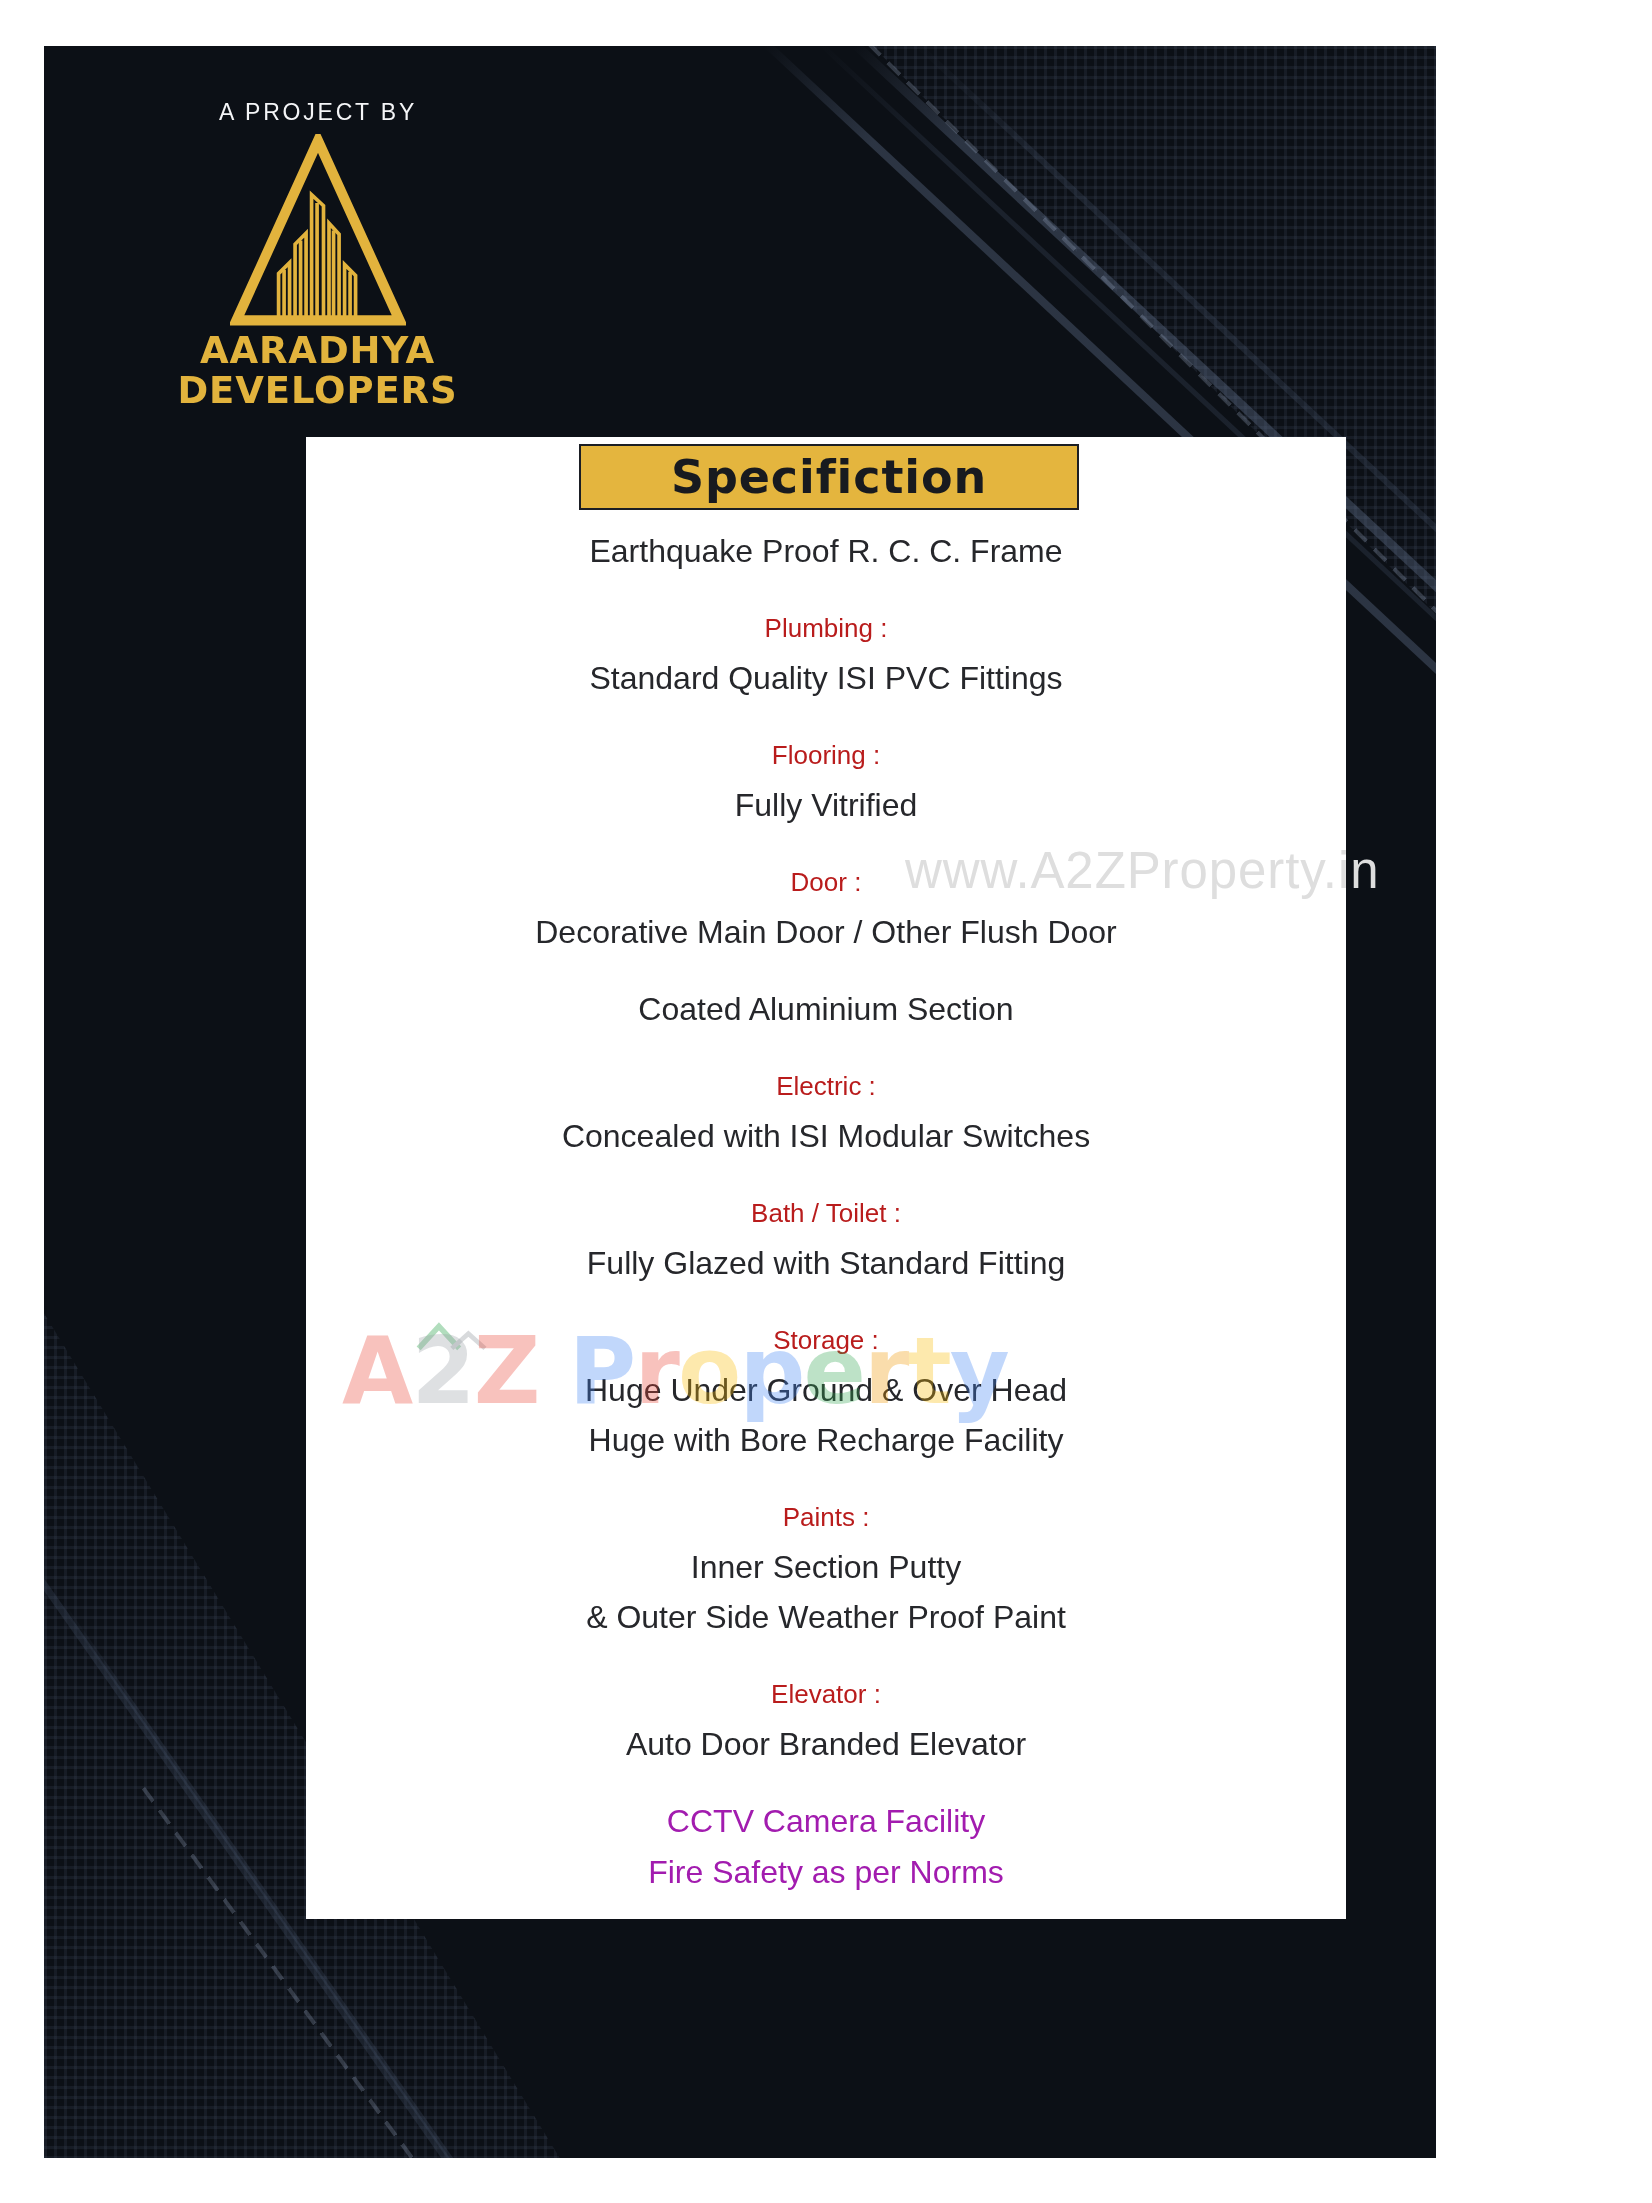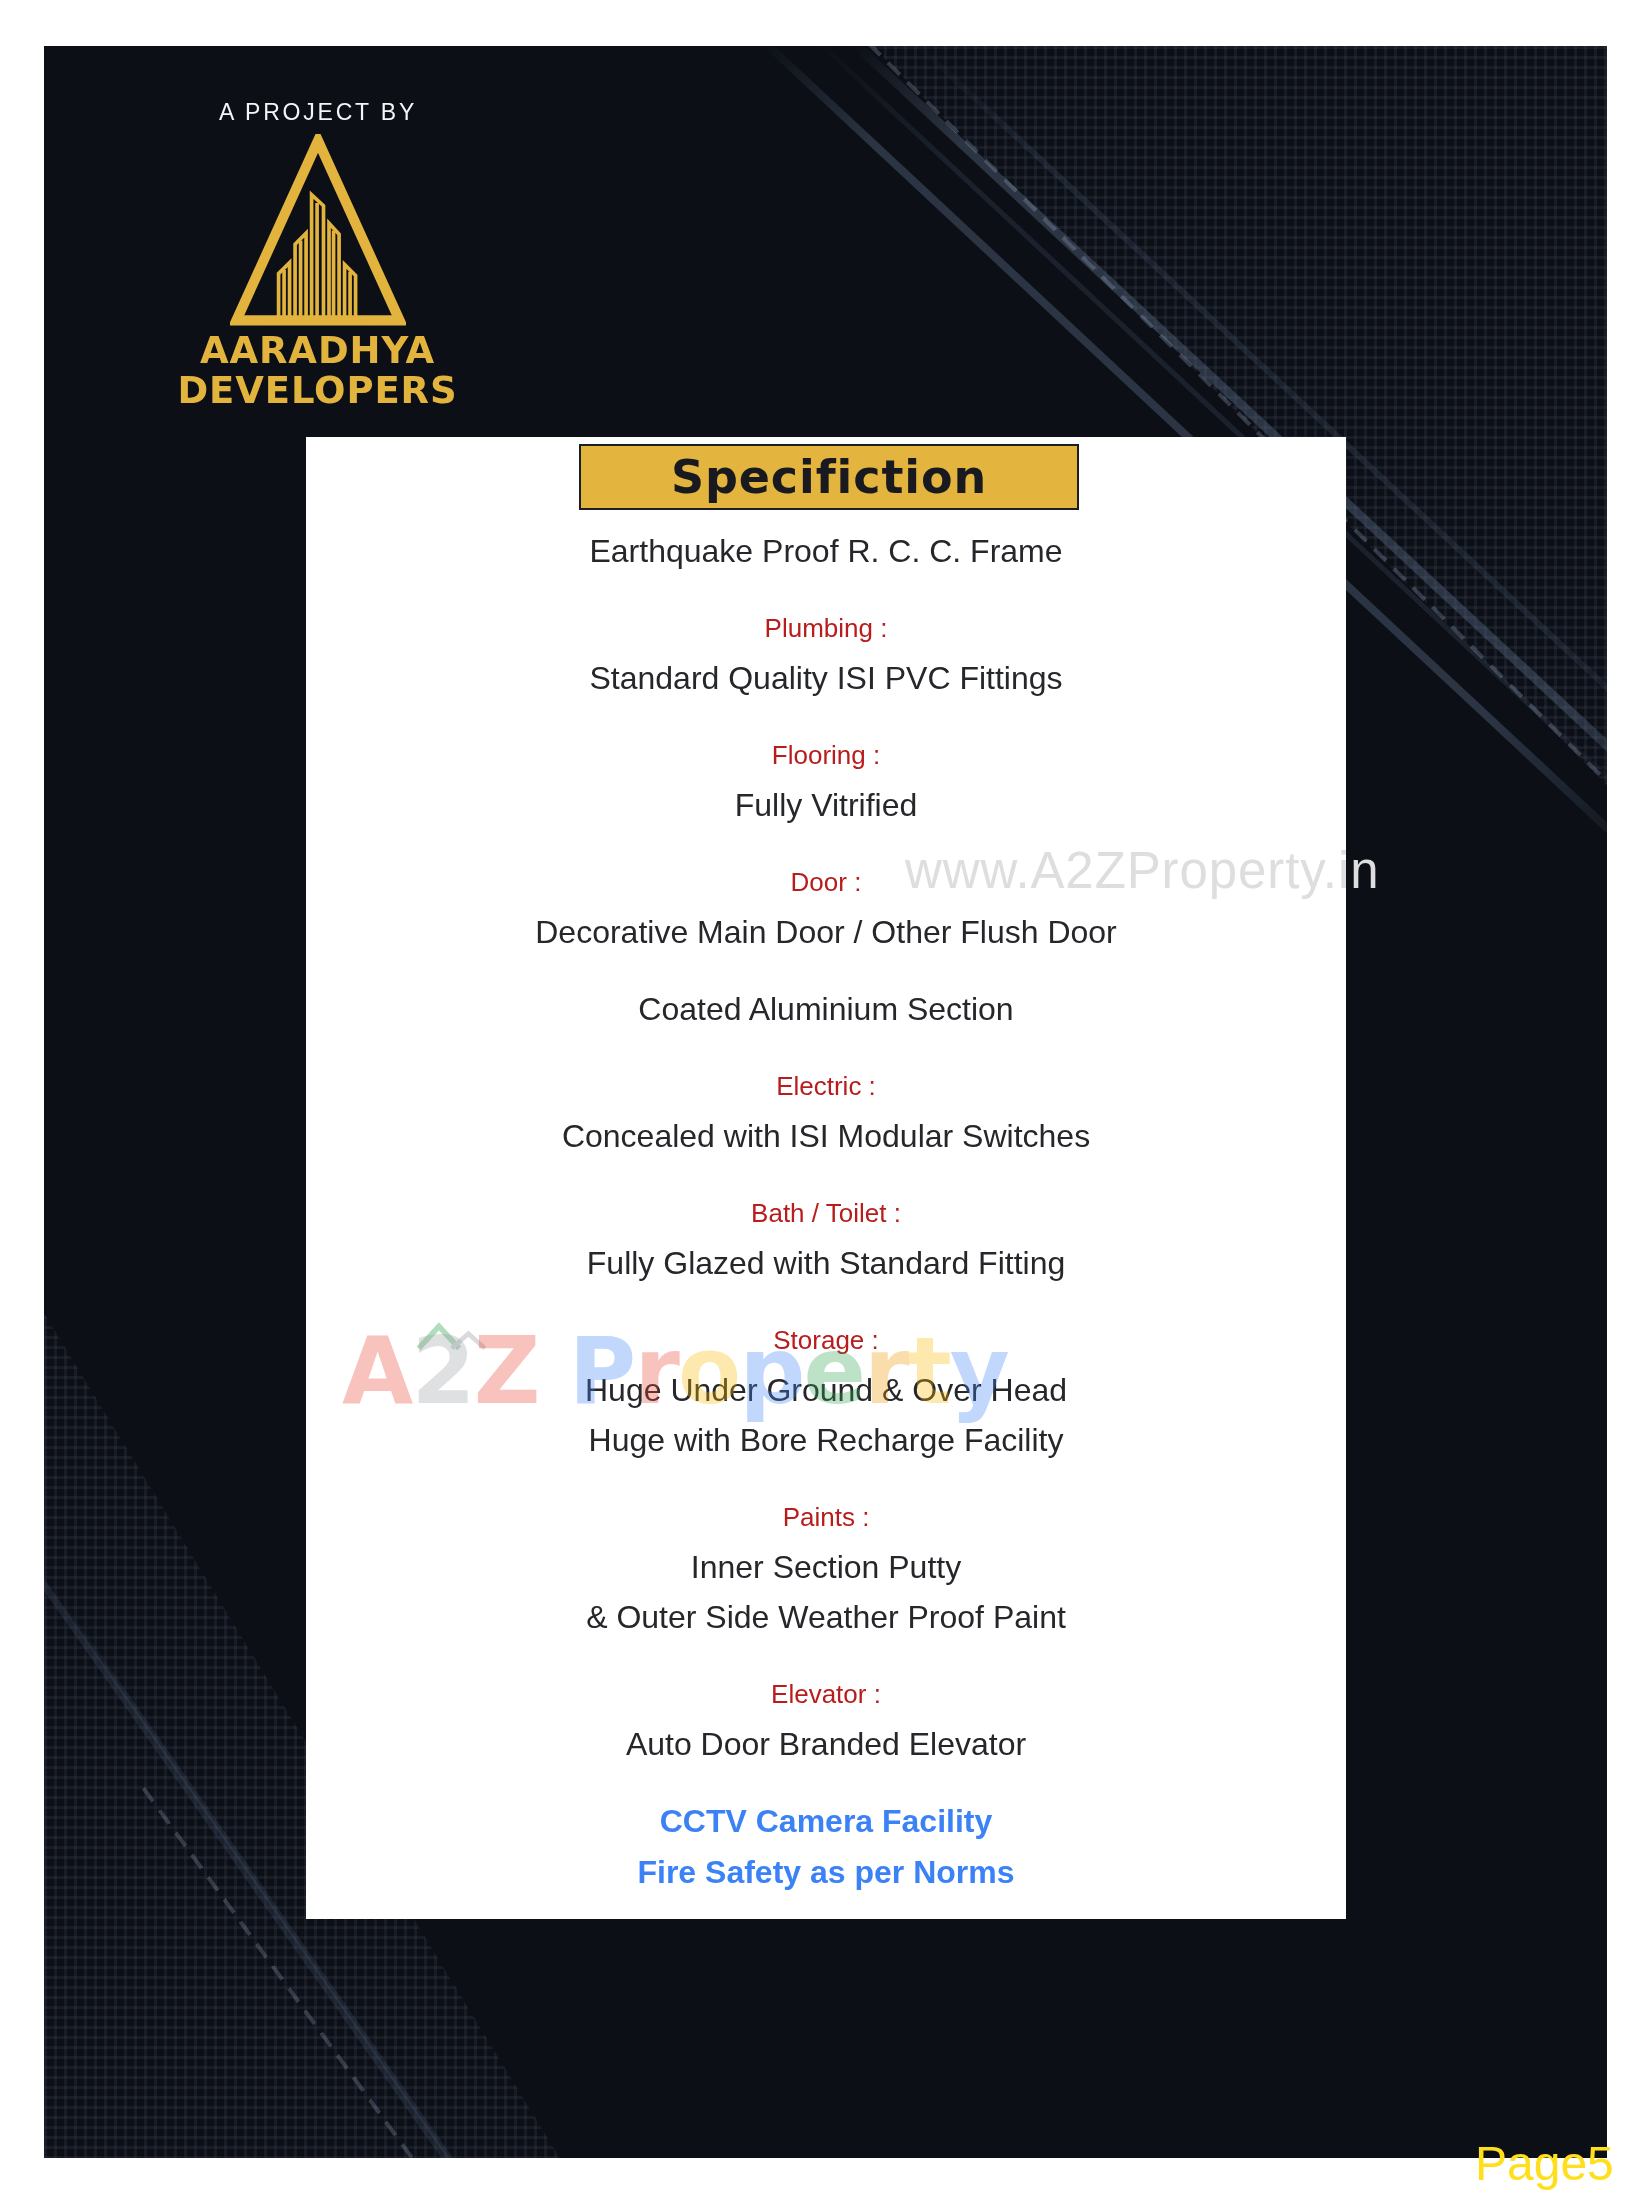--- a/index.html
+++ b/index.html
@@ -1,17 +1,17 @@
 <!DOCTYPE html>
 <html style="--gold: #e2b33d; --banner: #e4b53e; --page-yellow: #ffdf1b; --wm-gray: #dedede;font-size:14.7px"><head>
 <meta charset="utf-8">
 <style>
   html,body{margin:0;padding:0;background:#ffffff;}
   .page{
-    position:relative;width:1652px;height:2204px;background:#ffffff;
+    position:relative;width:1436px;height:2204px;background:#ffffff;
     font-family:"Liberation Sans",sans-serif;overflow:hidden;
   }
   
   .dark-bg{
     position:absolute;left:44px;top:46px;width:1563px;height:2112px;
     background:#0c1016;overflow:hidden;
   }
   .halftone{
     position:absolute;inset:0;
     background-image:
@@ -44,21 +44,21 @@
   .title-banner{
     position:absolute;left:273px;top:7.3px;width:500px;height:66px;
     background:var(--banner,#e4b53e);border:2.8px solid #1b1e24;box-sizing:border-box;
     display:flex;align-items:center;justify-content:center;
     font-family:"DejaVu Sans","Liberation Sans",sans-serif;font-weight:bold;
     font-size:46px;color:#181a1f;letter-spacing:0.9px;
   }
   .section{margin:0 0 37px 0;}
   .section h3{margin:0;font-size:26px;line-height:40px;font-weight:400;color:#b91c1c;}
   .section p{margin:10px;font-size:32px;line-height:40px;font-weight:400;color:#26272b;}
-  .note{margin:0 0 11px 0;font-size:32px;line-height:40px;font-weight:700;color:#3b82f6;}
+  .note{margin:0 0 11px 0;font-size:32px;line-height:40px;font-weight:400;color:#a21caf;}
   
   .wm-url{
     position:absolute;left:905px;top:841px;z-index:6;
     font-size:51px;color:var(--wm-gray,#dedede);letter-spacing:0.9px;white-space:nowrap;
   }
   .wm-brand{
     position:absolute;left:342px;top:1321px;z-index:6;opacity:.32;
     font-family:"DejaVu Sans","Liberation Sans",sans-serif;font-weight:bold;
     font-size:92px;line-height:101px;letter-spacing:-1.8px;white-space:pre;
   }

